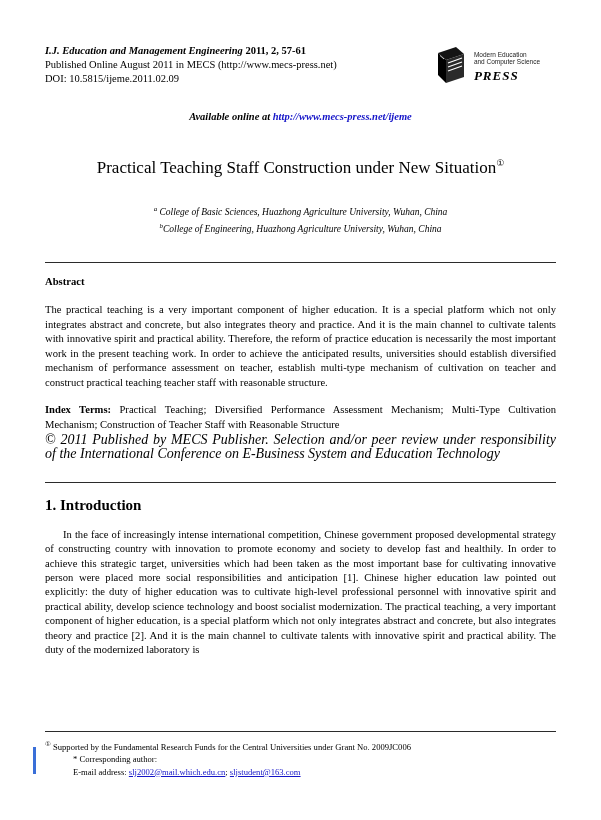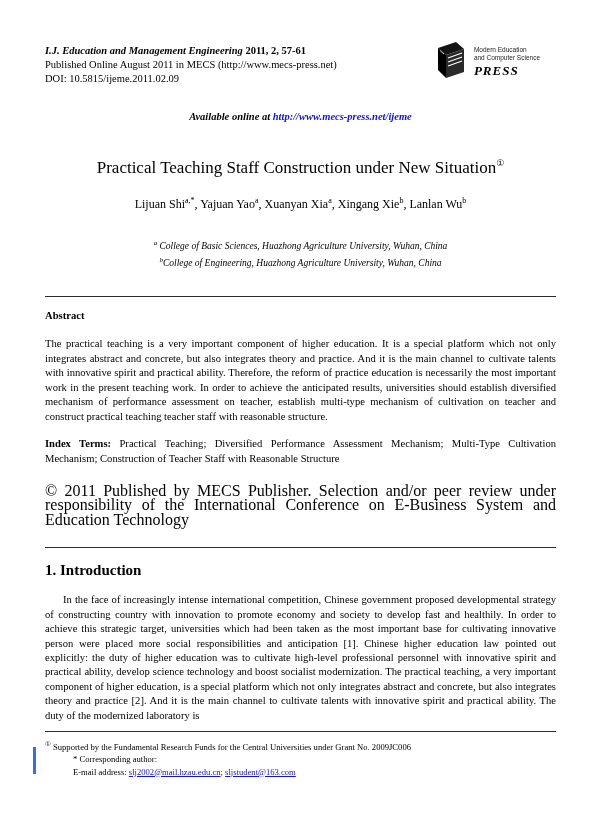--- a/index.html
+++ b/index.html
@@ -6,21 +6,21 @@
   html,body { background:#ffffff; }
   .page {
     position:relative; width:601px; height:820px; margin:0 auto;
     background:#ffffff; color:#000;
     font-family:"Liberation Serif", serif;
     overflow:hidden;
   }
   .content { padding:44px 45px 0 45px; }
 
   
-  .header { display:flex; justify-content:space-between; align-items:flex-start;gap:42px; }
+  .header { display:flex; justify-content:space-between; align-items:flex-end;gap:42px; }
   .pub-info { font-size:10.5px; line-height:14.2px; }
   .journal-name { font-weight:bold; font-style:italic; }
   .journal-rest { font-weight:bold; }
   .logo { display:flex; align-items:flex-start; gap:5px; margin-right:16px; margin-top:-4px; }
   .logo-text { padding-top:6px; font-family:"Liberation Sans", sans-serif; }
   .logo-small { font-size:6.5px; line-height:7.5px; color:#222; }
   .logo-press { font-size:13px; font-weight:bold; font-style:italic; letter-spacing:1px; margin-top:2px; font-family:"Liberation Serif", serif; }
 
   
   .available { text-align:center; margin-top:24px; font-size:10.5px; font-weight:bold; font-style:italic; }
@@ -37,21 +37,21 @@
   .affiliations sup { font-size:7px; font-style:italic; }
 
   .rule { border:none; border-top:1px solid #2b2b2b; margin-top:26px; }
   .rule2 { border:none; border-top:1px solid #2b2b2b; margin-top:20px; }
 
   
   .abstract-heading { margin-top:13px; font-size:10.6px; font-weight:bold; }
   .para { margin-top:16px; font-size:10.6px; line-height:14.6px; text-align:justify; }
   .index-terms { margin-top:13px; font-size:10.6px; line-height:14.6px; text-align:justify; }
   .index-label { font-weight:bold; }
-  .copyright { margin-top:17px; font-size:16px; line-height:14.6px; text-align:justify; }
+  .copyright { font-size:14px; line-height:14.6px; font-style:italic; text-align:justify; }
 
   
   .section-heading { margin-top:14px; font-size:15px; font-weight:bold; }
   .intro { margin-top:14px; font-size:10.6px; line-height:14.4px; text-align:justify; text-indent:18px; }
 
   
   .footnotes { position:absolute; left:45px; right:45px; top:731px; font-size:8.6px; line-height:12.4px; }
   .foot-rule { border:none; border-top:1px solid #2b2b2b; margin-bottom:6px; }
   .foot-line sup { font-size:6.5px; }
   .foot-indent { padding-left:5px;margin-left:23px; }
@@ -86,23 +86,20 @@
         </div>
       </div>
     </div>
 
     <div class="available">
       <span>Available online at </span><a class="link" style="color: rgb(20, 20, 200);">http://www.mecs-press.net/ijeme</a>
     </div>
 
     <h1 class="title"><span>Practical Teaching Staff Construction under New Situation</span><sup>①</sup></h1>
 
-    <div class="authors">
-      <span class="author"><span>Lijuan Shi</span><sup>a,*</sup></span><span class="author"><span>Yajuan Yao</span><sup>a</sup></span><span class="author"><span>Xuanyan Xia</span><sup>a</sup></span><span class="author"><span>Xingang Xie</span><sup>b</sup></span><span class="author"><span>Lanlan Wu</span><sup>b</sup></span>
-    </div>
 
     <div class="affiliations">
       <div><sup>a</sup><span> College of Basic Sciences, Huazhong Agriculture University, Wuhan, China</span></div>
       <div><sup>b</sup><span>College of Engineering, Huazhong Agriculture University, Wuhan, China</span></div>
     </div>
 
     <hr class="rule">
 
     <div class="abstract-heading">Abstract</div>
     <p class="para">The practical teaching is a very important component of higher education. It is a special platform which not only integrates abstract and concrete, but also integrates theory and practice. And it is the main channel to cultivate talents with innovative spirit and practical ability. Therefore, the reform of practice education is necessarily the most important work in the present teaching work. In order to achieve the anticipated results, universities should establish diversified mechanism of performance assessment on teacher, establish multi-type mechanism of cultivation on teacher and construct practical teaching teacher staff with reasonable structure.</p>
@@ -116,18 +113,18 @@
     <div class="section-heading">1. Introduction</div>
     <p class="intro">In the face of increasingly intense international competition, Chinese government proposed developmental strategy of constructing country with innovation to promote economy and society to develop fast and healthily. In order to achieve this strategic target, universities which had been taken as the most important base for cultivating innovative person were placed more social responsibilities and anticipation [1]. Chinese higher education law pointed out explicitly: the duty of higher education was to cultivate high-level professional personnel with innovative spirit and practical ability, develop science technology and boost socialist modernization. The practical teaching, a very important component of higher education, is a special platform which not only integrates abstract and concrete, but also integrates theory and practice [2]. And it is the main channel to cultivate talents with innovative spirit and practical ability. The duty of the modernized laboratory is</p>
 
   </div>
 
   <div class="footnotes">
     <hr class="foot-rule">
     <div class="foot-line"><sup>①</sup><span> Supported by the Fundamental Research Funds for the Central Universities under Grant No. 2009JC006</span></div>
     <div class="foot-line foot-indent">* Corresponding author:</div>
     <div class="foot-line foot-indent">
-      <span>E-mail address: </span><a class="link underline" style="color: rgb(20, 20, 200);">slj2002@mail.hzau.edu.cn</a><span>; </span><a class="link underline" style="color: rgb(20, 20, 200);">sljstudent@163.com</a>
+      <span>E-mail address: </span><a class="link underline" style="color: rgb(20, 20, 200);">slj2002@mail.which.edu.cn</a><span>; </span><a class="link underline" style="color: rgb(20, 20, 200);">sljstudent@163.com</a>
     </div>
   </div>
 
   <div class="change-bar" style="background: rgb(58, 111, 216);"></div>
 </div>
 
 </body></html>

